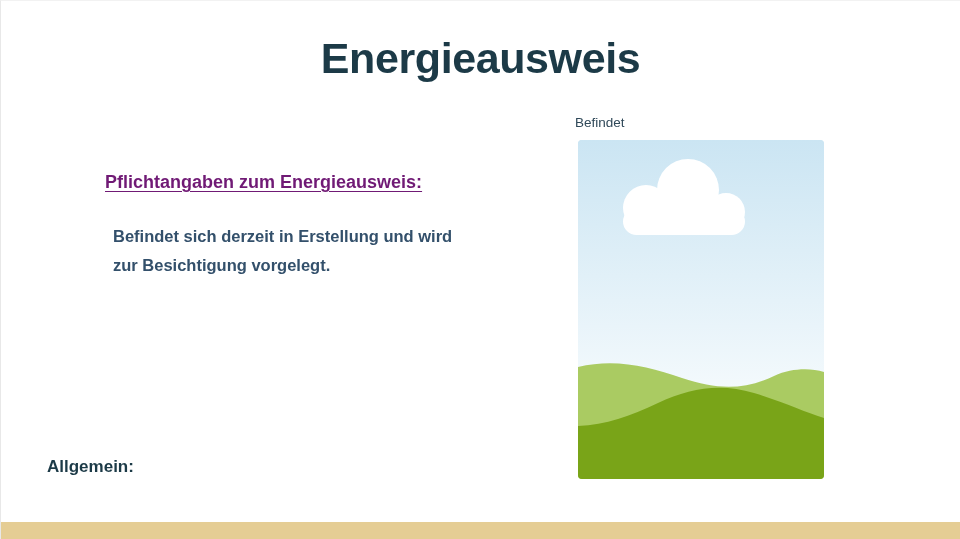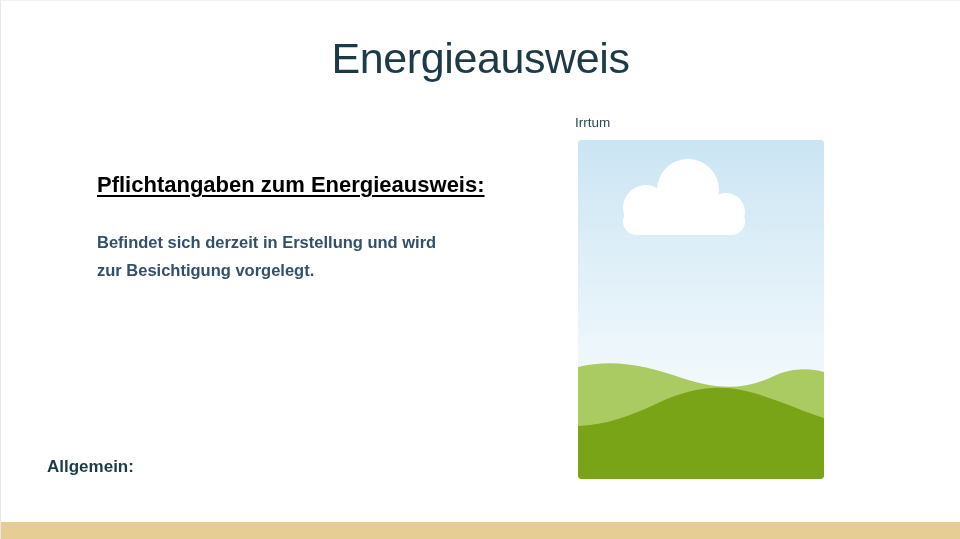--- a/index.html
+++ b/index.html
@@ -21,48 +21,48 @@
   }
 
   
   .slide-title {
     position: absolute;
     left: 0;
     right: 0;
     top: 34px;
     text-align: center;
     font-size: 43px;
-    font-weight: normal;
+    font-weight: bold;
     letter-spacing: -0.4px;
     color: #1c3a47;
     line-height: 1.1;
   }
 
   
   .left-col {
     position: absolute;
     left: 96px;
     top: 170px;
     width: 440px;
   }
   .section-heading {
-    font-size: 22px;
+    font-size: 18px;
     font-weight: bold;
-    color: #000000;
+    color: #701a75;
     text-decoration: underline;
     text-underline-offset: 3px;
-    margin: 0 0 28px 0;
+    margin: 0 0 28px 8px;
     line-height: 1.3;
   }
   .body-text {
     font-size: 16.5px;
     font-weight: bold;
     color: #33506b;
     line-height: 1.72;
-    margin: 0;
+    margin: 16px;
     max-width: 345px;
   }
 
   
   .image-label {
     position: absolute;
     left: 574px;
     top: 114px;
     font-size: 13.5px;
     color: #2f4858;
@@ -121,21 +121,21 @@
 
 <div class="slide">
 
   <div class="slide-title">Energieausweis</div>
 
   <div class="left-col">
     <p class="section-heading">Pflichtangaben zum Energieausweis:</p>
     <p class="body-text">Befindet sich derzeit in Erstellung und wird zur Besichtigung vorgelegt.</p>
   </div>
 
-  <div class="image-label">Irrtum</div>
+  <div class="image-label">Befindet</div>
 
   <div class="image-card">
     <svg viewBox="0 0 246 339" preserveAspectRatio="none">
       <defs>
         <linearGradient id="skyGrad" x1="0" y1="0" x2="0" y2="1">
           <stop offset="0%" stop-color="#cbe5f3"></stop>
           <stop offset="25%" stop-color="#d9ecf6"></stop>
           <stop offset="55%" stop-color="#e9f4fa"></stop>
           <stop offset="78%" stop-color="#f6fbfd"></stop>
           <stop offset="100%" stop-color="#ffffff"></stop>

